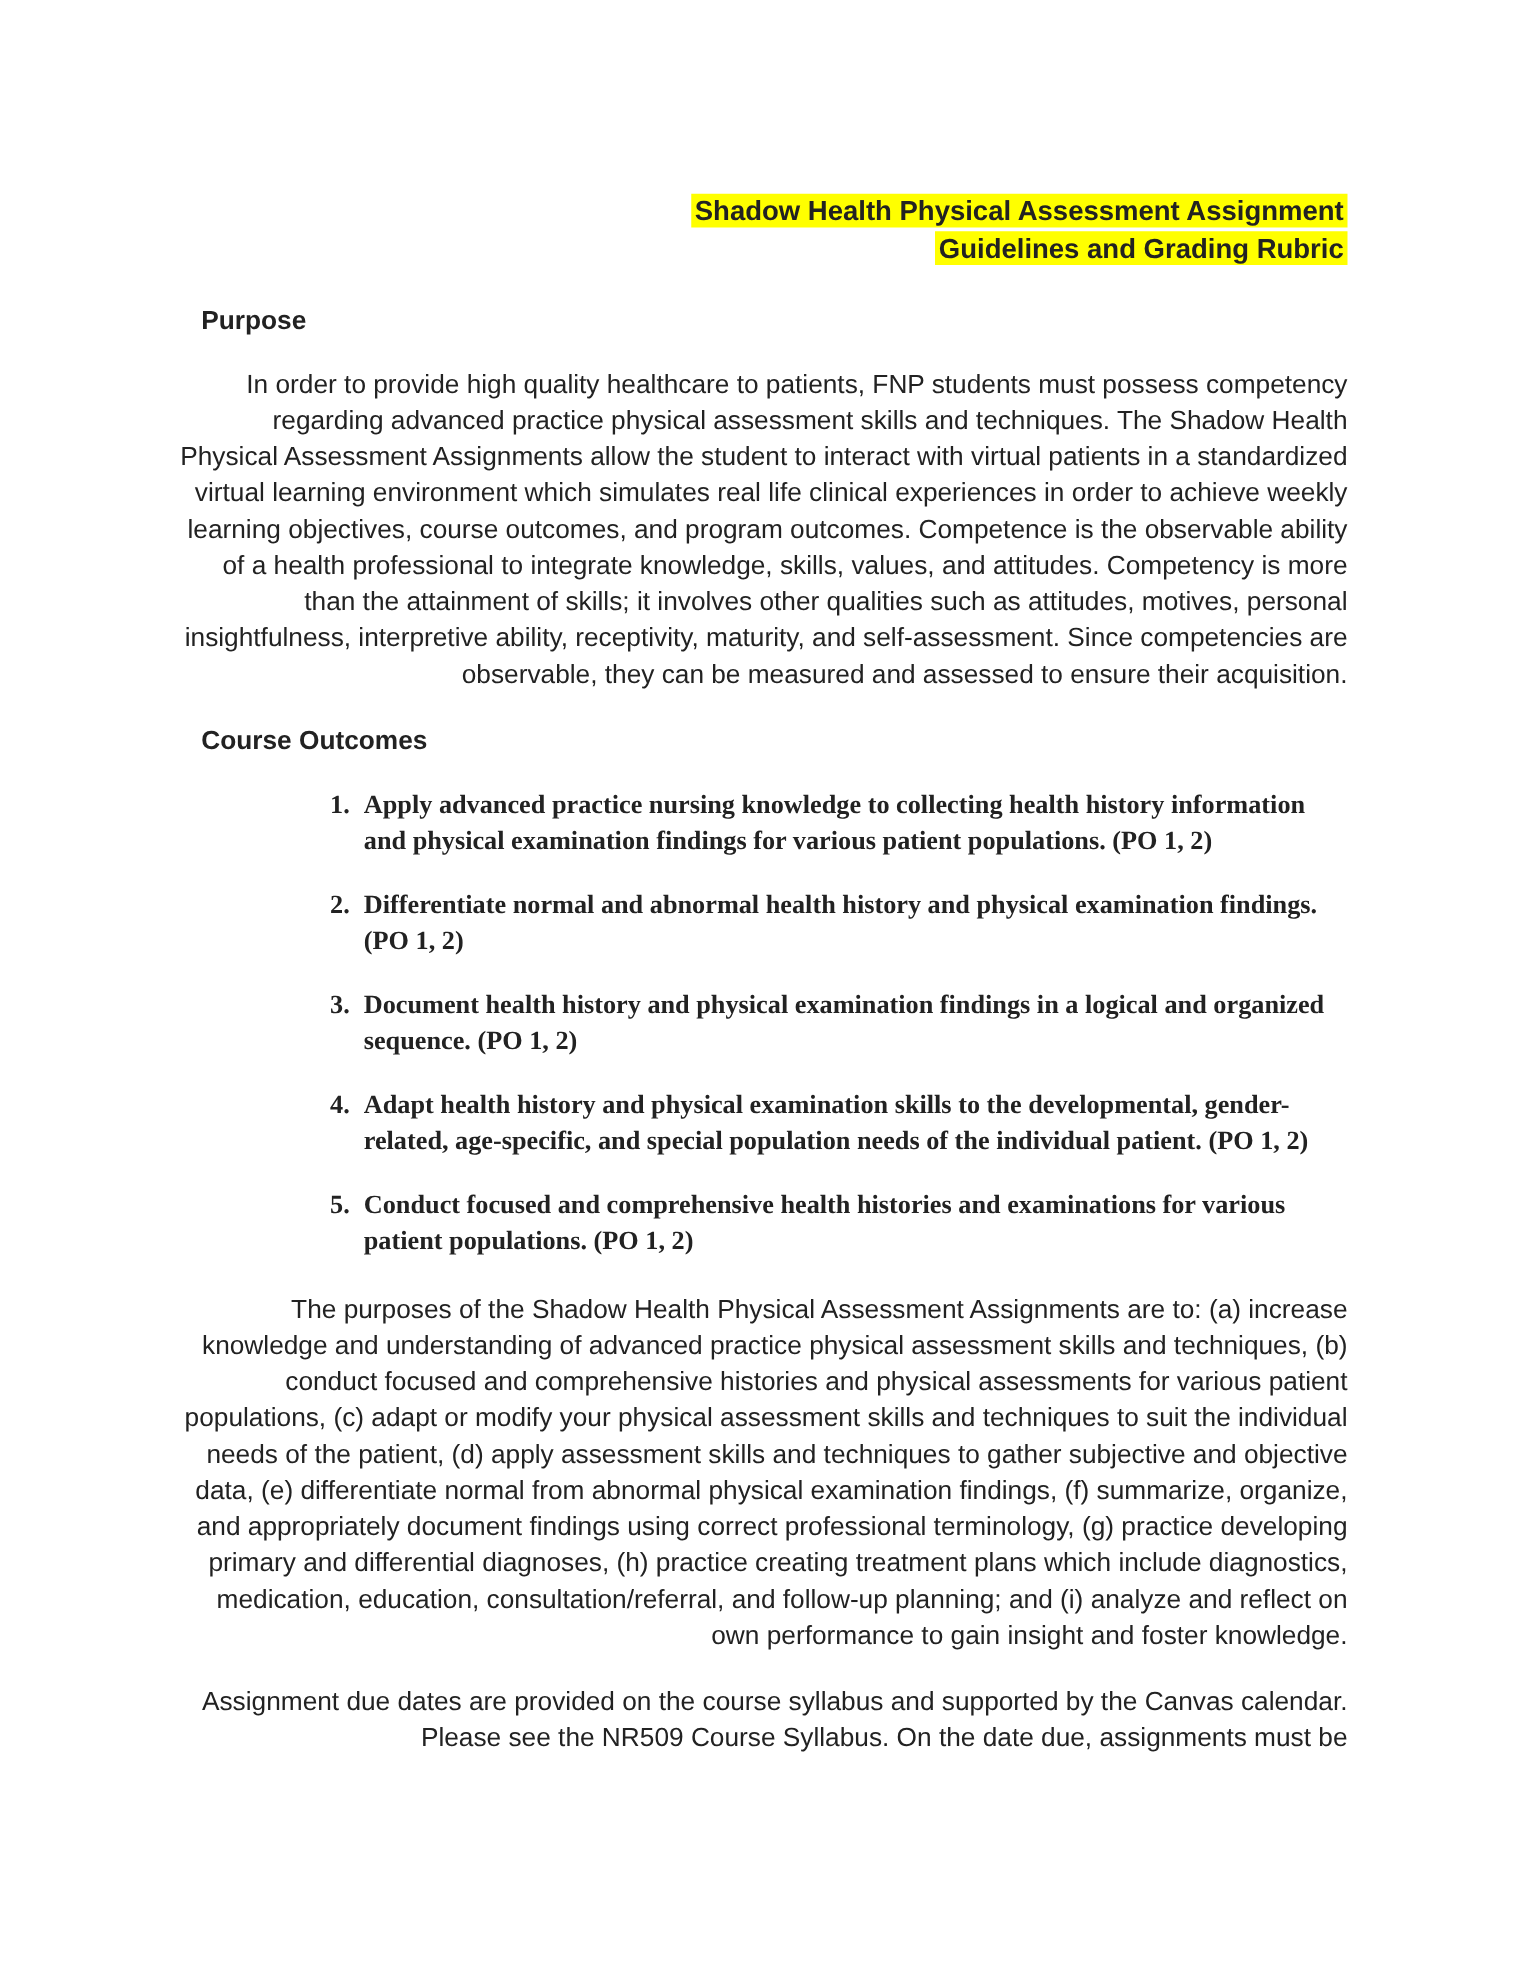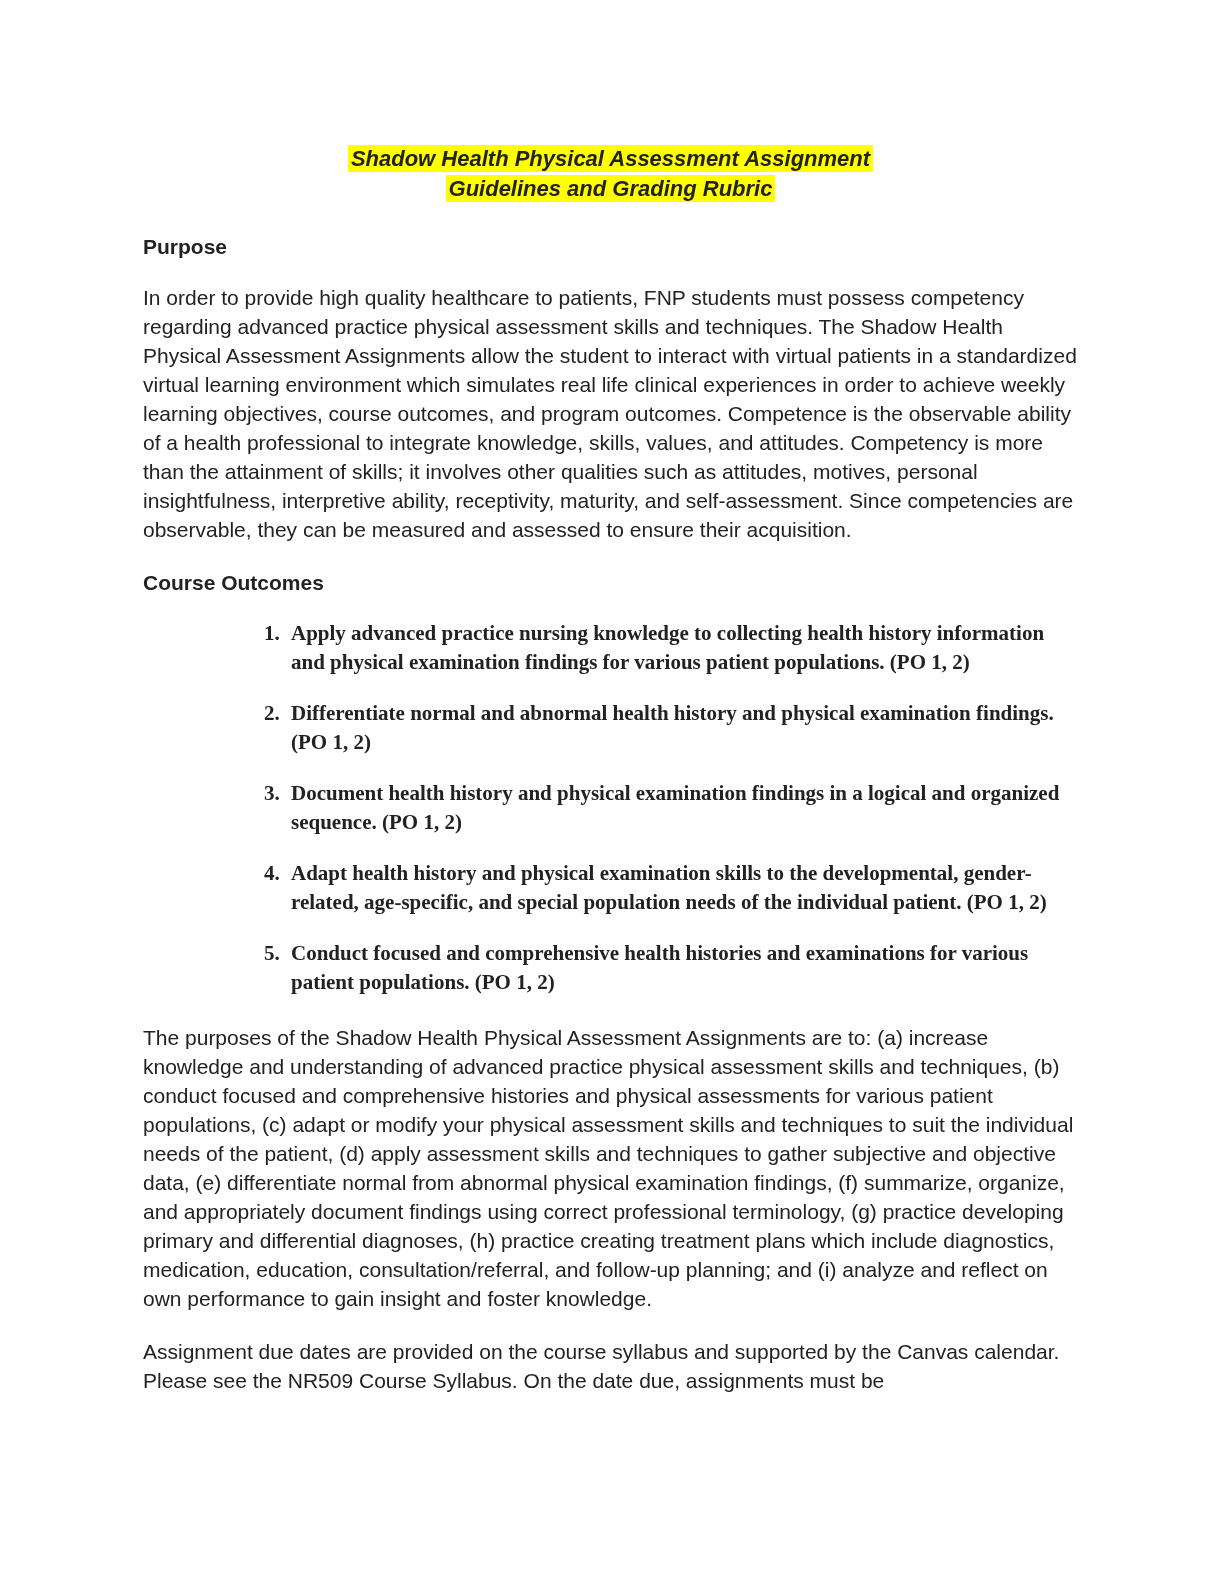--- a/index.html
+++ b/index.html
@@ -14,41 +14,40 @@
     box-sizing: border-box;
     background: #ffffff;
     padding: 138px 146px 60px 143px;
     font-family: "Liberation Sans", "DejaVu Sans", sans-serif;
     font-size: 21px;
     line-height: 29px;
     color: #222222;
     -webkit-font-smoothing: antialiased;
   }
   .doc-title {
-    text-align: center;
+    text-align: right;
     font-weight: bold;
     font-size: 22px;
     line-height: 30px;
-    margin: 6px 0 28px 0;
-    font-style: italic;
+    margin: 16px 0 28px 0;
   }
   .doc-title .hl {
     background: #ffff00;
     padding: 1px 3px;
   }
   h2.sec-heading {
     font-size: 21px;
     line-height: 29px;
     font-weight: bold;
     color: #222222;
-    margin: 0 0 22px 0;
+    margin: 0 0 22px 18px;
   }
   p.body-text {
     margin: 0 0 24px 0;
-    text-align: left;
+    text-align: right;
   }
   ol.outcomes {
     list-style: decimal;
     margin: 0 0 26px 0;
     padding-left: 142px;
     font-weight: bold;
   }
   ol.outcomes li {
     margin: 0 0 22px 0;
     padding-left: 6px;

